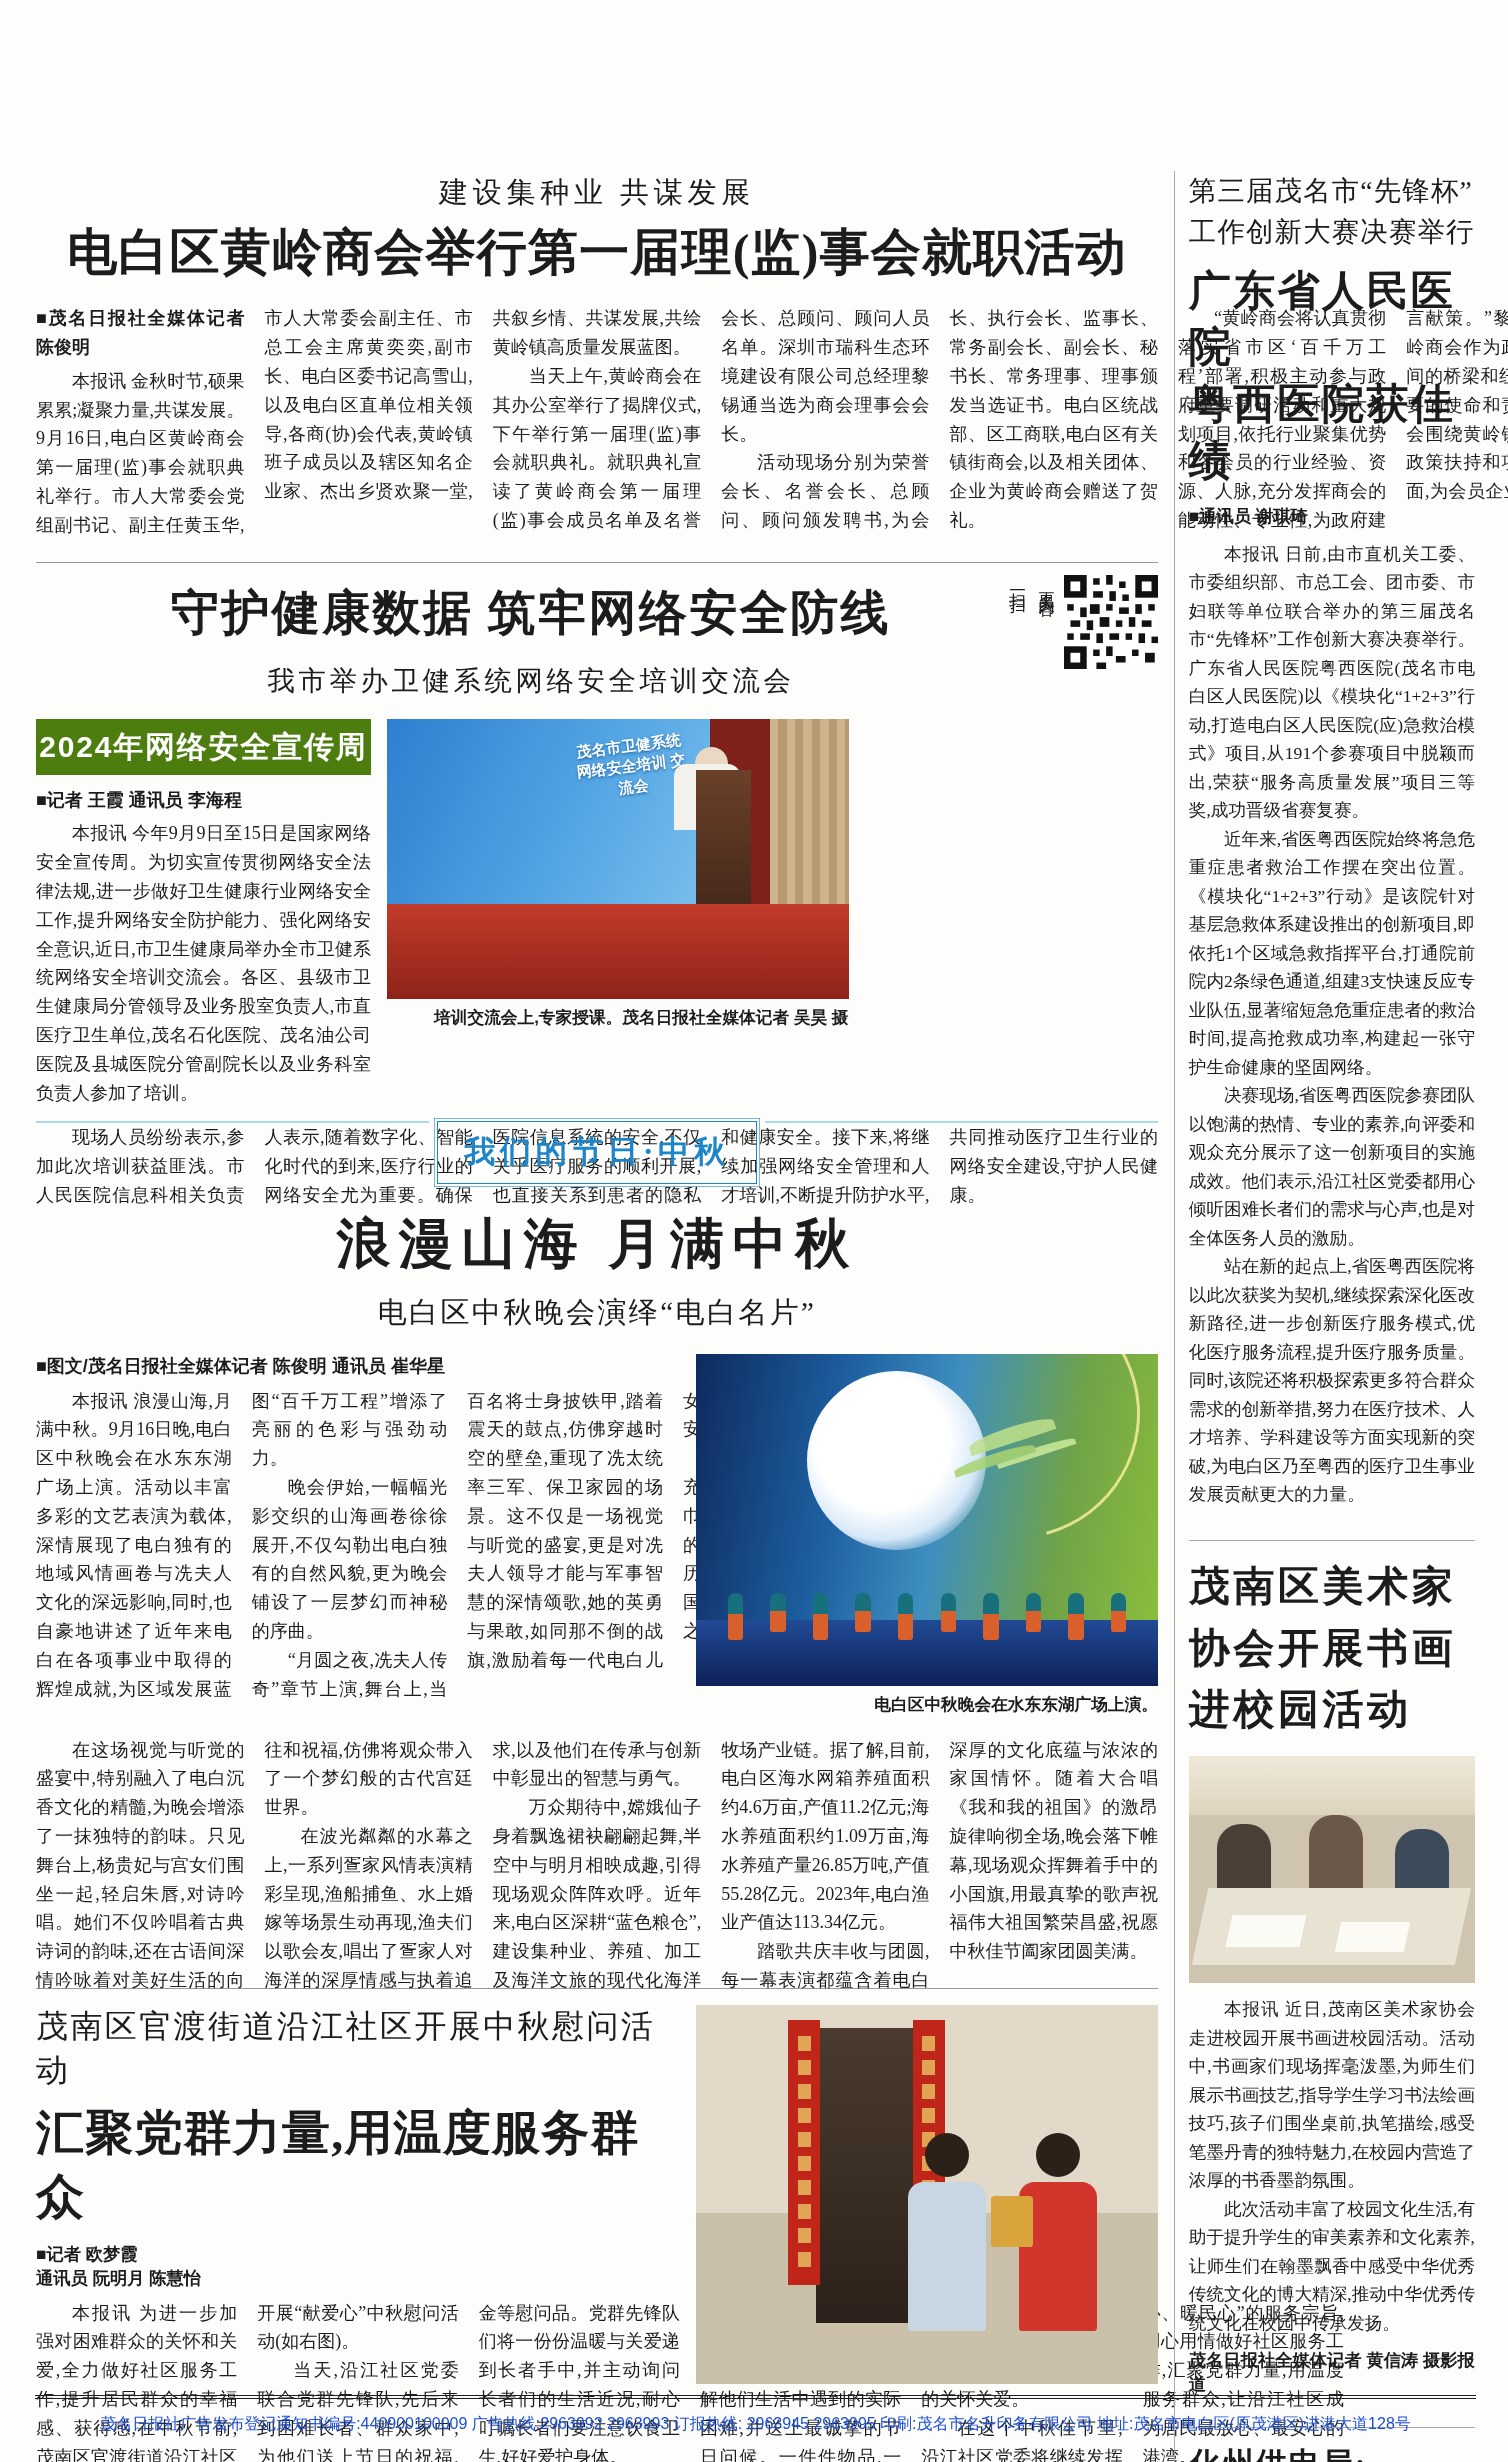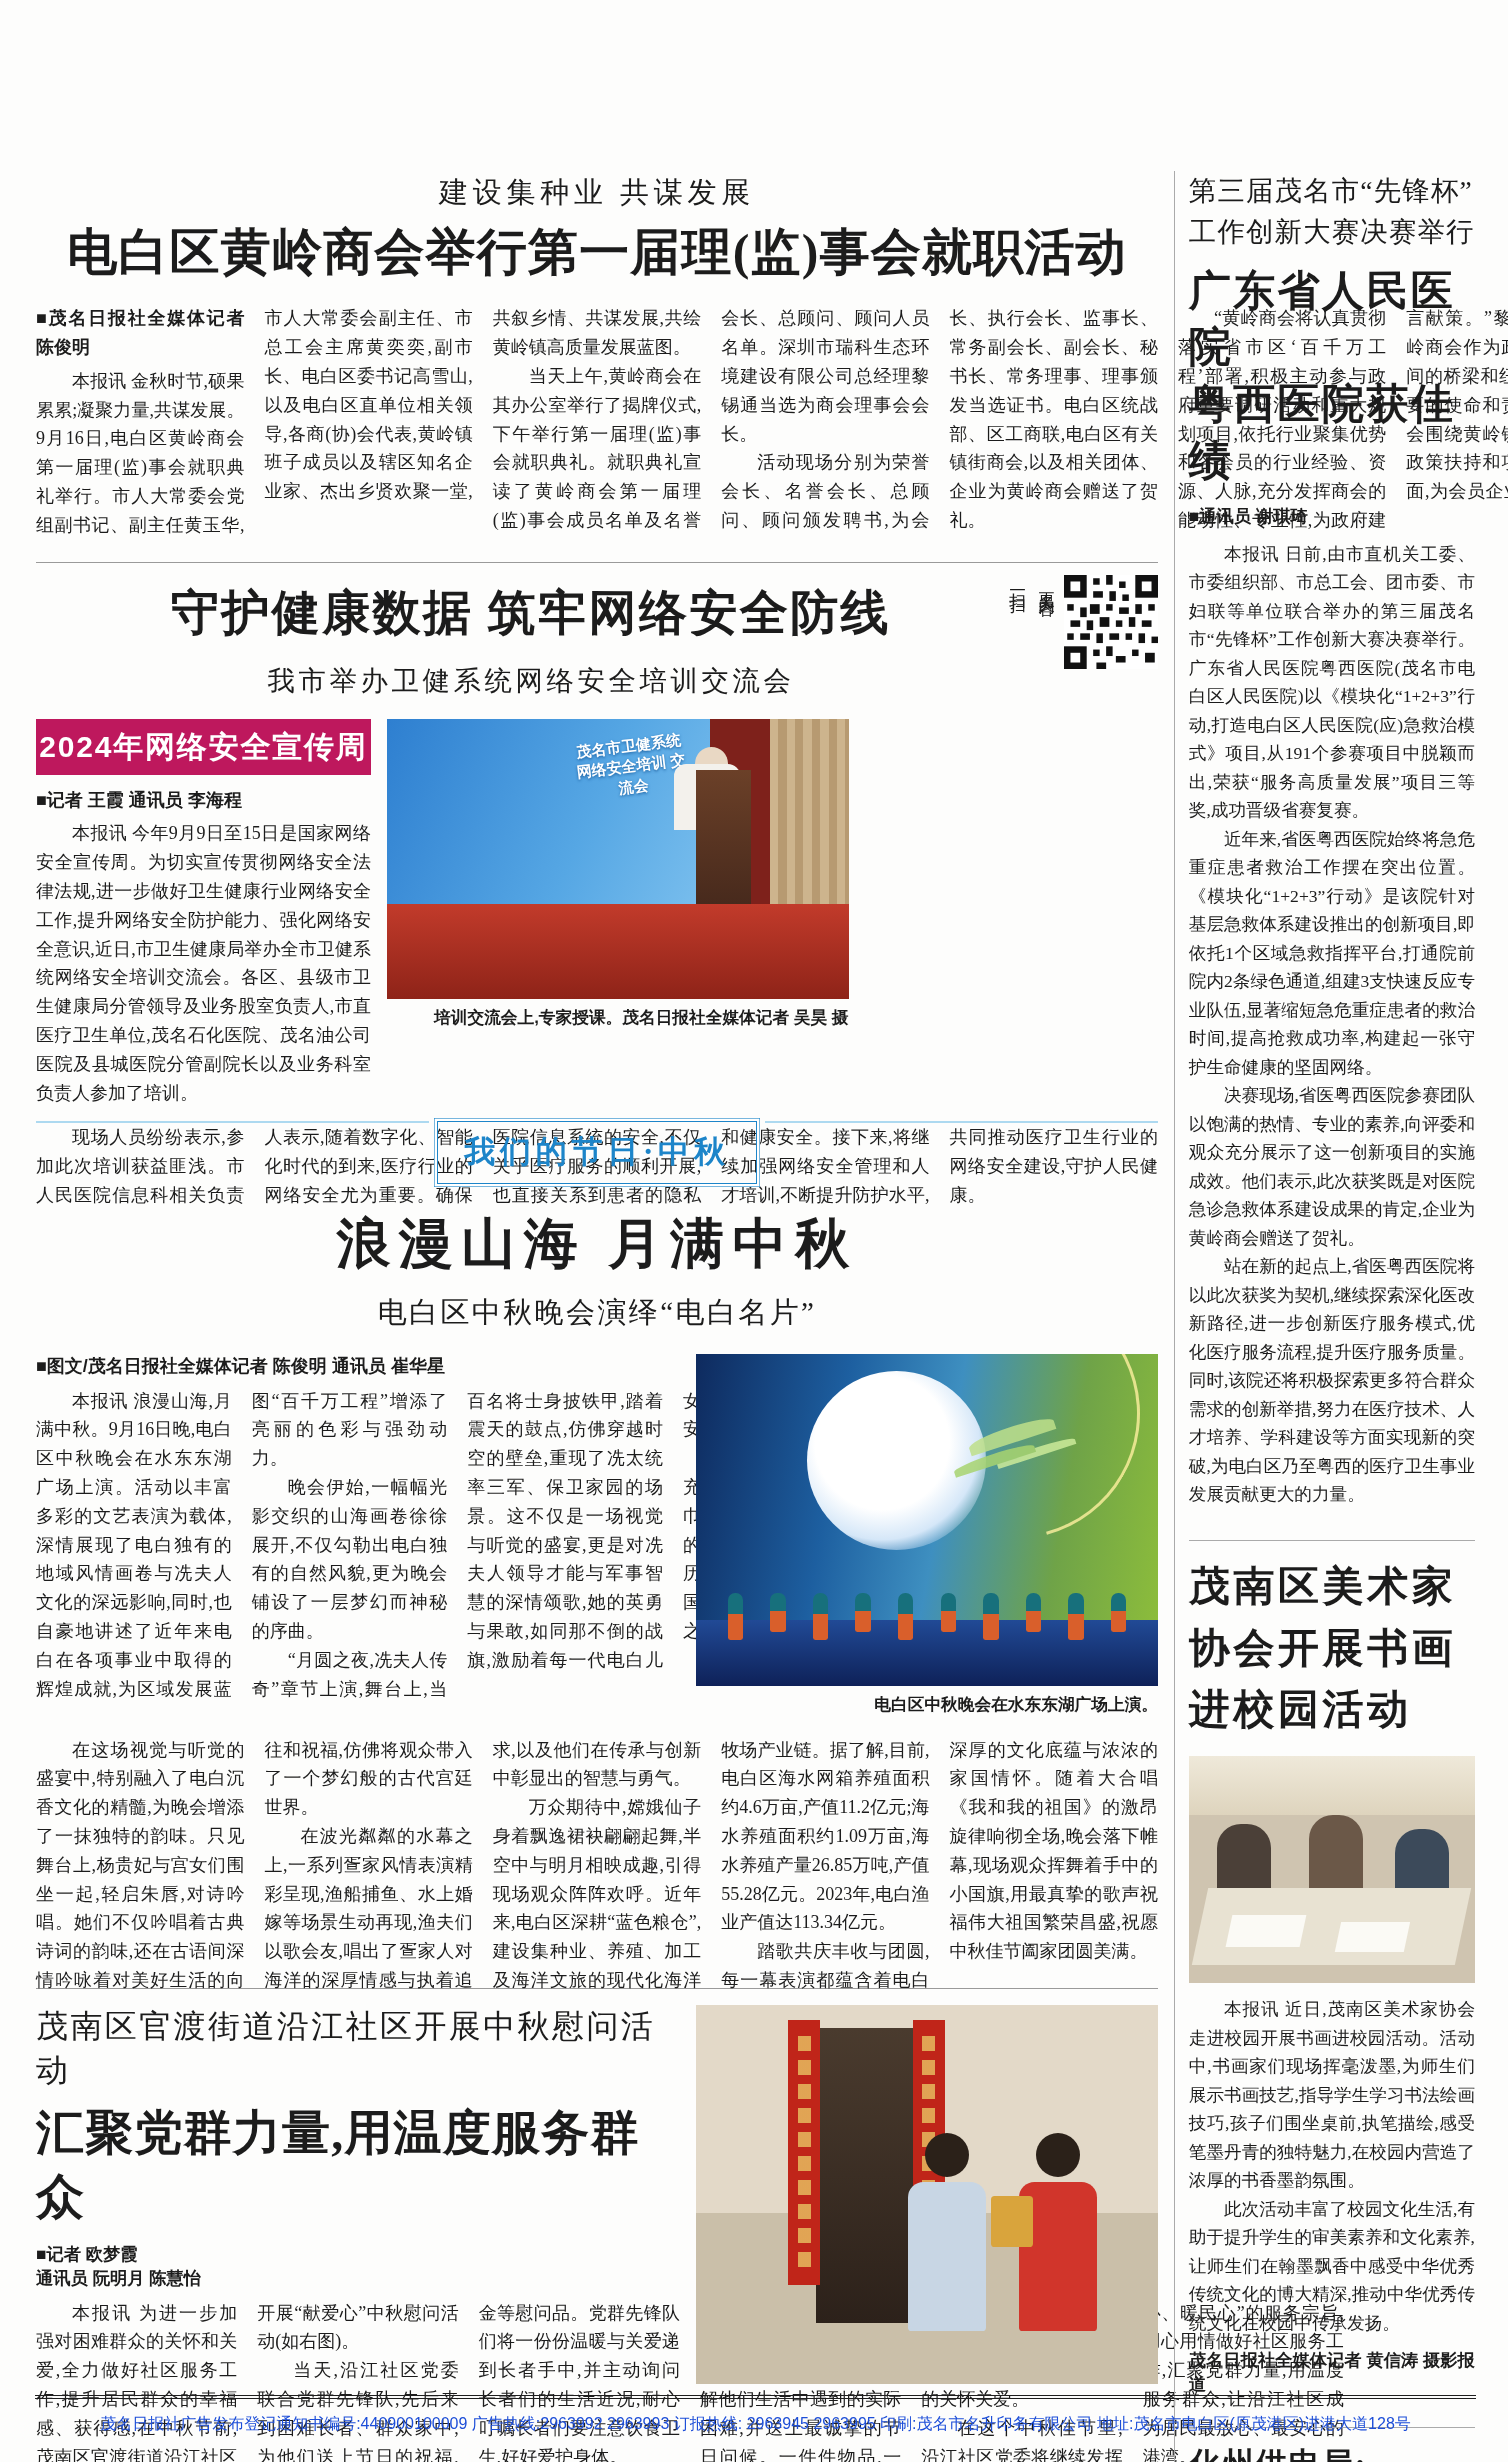--- a/index.html
+++ b/index.html
@@ -45,21 +45,21 @@
   
   .s2 { height:544px; border-top:0.6px solid #9a9a9a; padding-top:8.4px; position:relative; }
   .s2 .headline { text-align:center; width:990px; font-size:48px; font-weight:bold; letter-spacing:2.4px; margin-top:9.5px; }
   .s2 .subhead { text-align:center; width:990px; font-size:27.4px; letter-spacing:3.6px; margin-top:18px; }
   .qr-wrap { position:absolute; right:0; top:12px; display:flex; gap:6px; align-items:flex-start; }
   .qr-label { writing-mode:vertical-rl; font-size:16.7px; font-family:"Liberation Sans", sans-serif; letter-spacing:2.4px; padding-top:3.6px; }
   .qr-svg { width:94px; height:94px; }
   .s2 .row2 { display:flex; gap:15.5px; margin-top:20px; }
   .s2 .colA { width:335px; }
   .s2 .colB { width:294px; }
-  .promo-box { width:335px; height:56px; background:#be185d; color:#fff; display:flex; align-items:center;
+  .promo-box { width:335px; height:56px; background:#4d7c0f; color:#fff; display:flex; align-items:center;
                justify-content:center; font-size:30px; font-weight:bold; font-family:"Liberation Sans", sans-serif;
                letter-spacing:1.8px; margin-bottom:13px; }
   .s2 .byline { margin:3.6px 0 7.2px 0; }
   .photo-col { width:462px; }
   .caption { font-size:16.7px; font-family:"Liberation Sans", sans-serif; text-align:right; margin-top:7.2px; font-weight:bold; }
   .s2 .row3 { margin-top:15.5px; column-count:5; column-gap:20px; height:122px; }
 
   
   .photo-train { position:relative; width:462px; height:280px; background:#7e211b; overflow:hidden; }
   .pt-backdrop { position:absolute; left:0; top:0; width:70%; height:72%; background:linear-gradient(115deg,#2e7fd0,#56a7e4 60%,#7cc0ee); }
@@ -339,21 +339,21 @@
 
       <div class="rail-art">
         <div class="rail-kicker prewrap">第三届茂名市“先锋杯”
 工作创新大赛决赛举行</div>
         <div class="rail-head prewrap">广东省人民医院
 粤西医院获佳绩</div>
         <div class="rail-byline byline">■通讯员 谢琪琦</div>
         <div class="rail-body">
             <p>本报讯 日前,由市直机关工委、市委组织部、市总工会、团市委、市妇联等单位联合举办的第三届茂名市“先锋杯”工作创新大赛决赛举行。广东省人民医院粤西医院(茂名市电白区人民医院)以《模块化“1+2+3”行动,打造电白区人民医院(应)急救治模式》项目,从191个参赛项目中脱颖而出,荣获“服务高质量发展”项目三等奖,成功晋级省赛复赛。</p>
             <p>近年来,省医粤西医院始终将急危重症患者救治工作摆在突出位置。《模块化“1+2+3”行动》是该院针对基层急救体系建设推出的创新项目,即依托1个区域急救指挥平台,打通院前院内2条绿色通道,组建3支快速反应专业队伍,显著缩短急危重症患者的救治时间,提高抢救成功率,构建起一张守护生命健康的坚固网络。</p>
-            <p>决赛现场,省医粤西医院参赛团队以饱满的热情、专业的素养,向评委和观众充分展示了这一创新项目的实施成效。他们表示,此次获奖既是对医院急诊急救体系建设成果的肯定,企业为黄岭商会赠送了贺礼。</p>
+            <p>决赛现场,省医粤西医院参赛团队以饱满的热情、专业的素养,向评委和观众充分展示了这一创新项目的实施成效。他们表示,沿江社区党委都用心倾听困难长者们的需求与心声,也是对全体医务人员的激励。</p>
             <p>站在新的起点上,省医粤西医院将以此次获奖为契机,继续探索深化医改新路径,进一步创新医疗服务模式,优化医疗服务流程,提升医疗服务质量。同时,该院还将积极探索更多符合群众需求的创新举措,努力在医疗技术、人才培养、学科建设等方面实现新的突破,为电白区乃至粤西的医疗卫生事业发展贡献更大的力量。</p>
           </div>
       </div>
 
       <div class="rail-div"></div>
 
       <div class="rail-art">
         <div class="art-head prewrap">茂南区美术家
 协会开展书画
 进校园活动</div>

